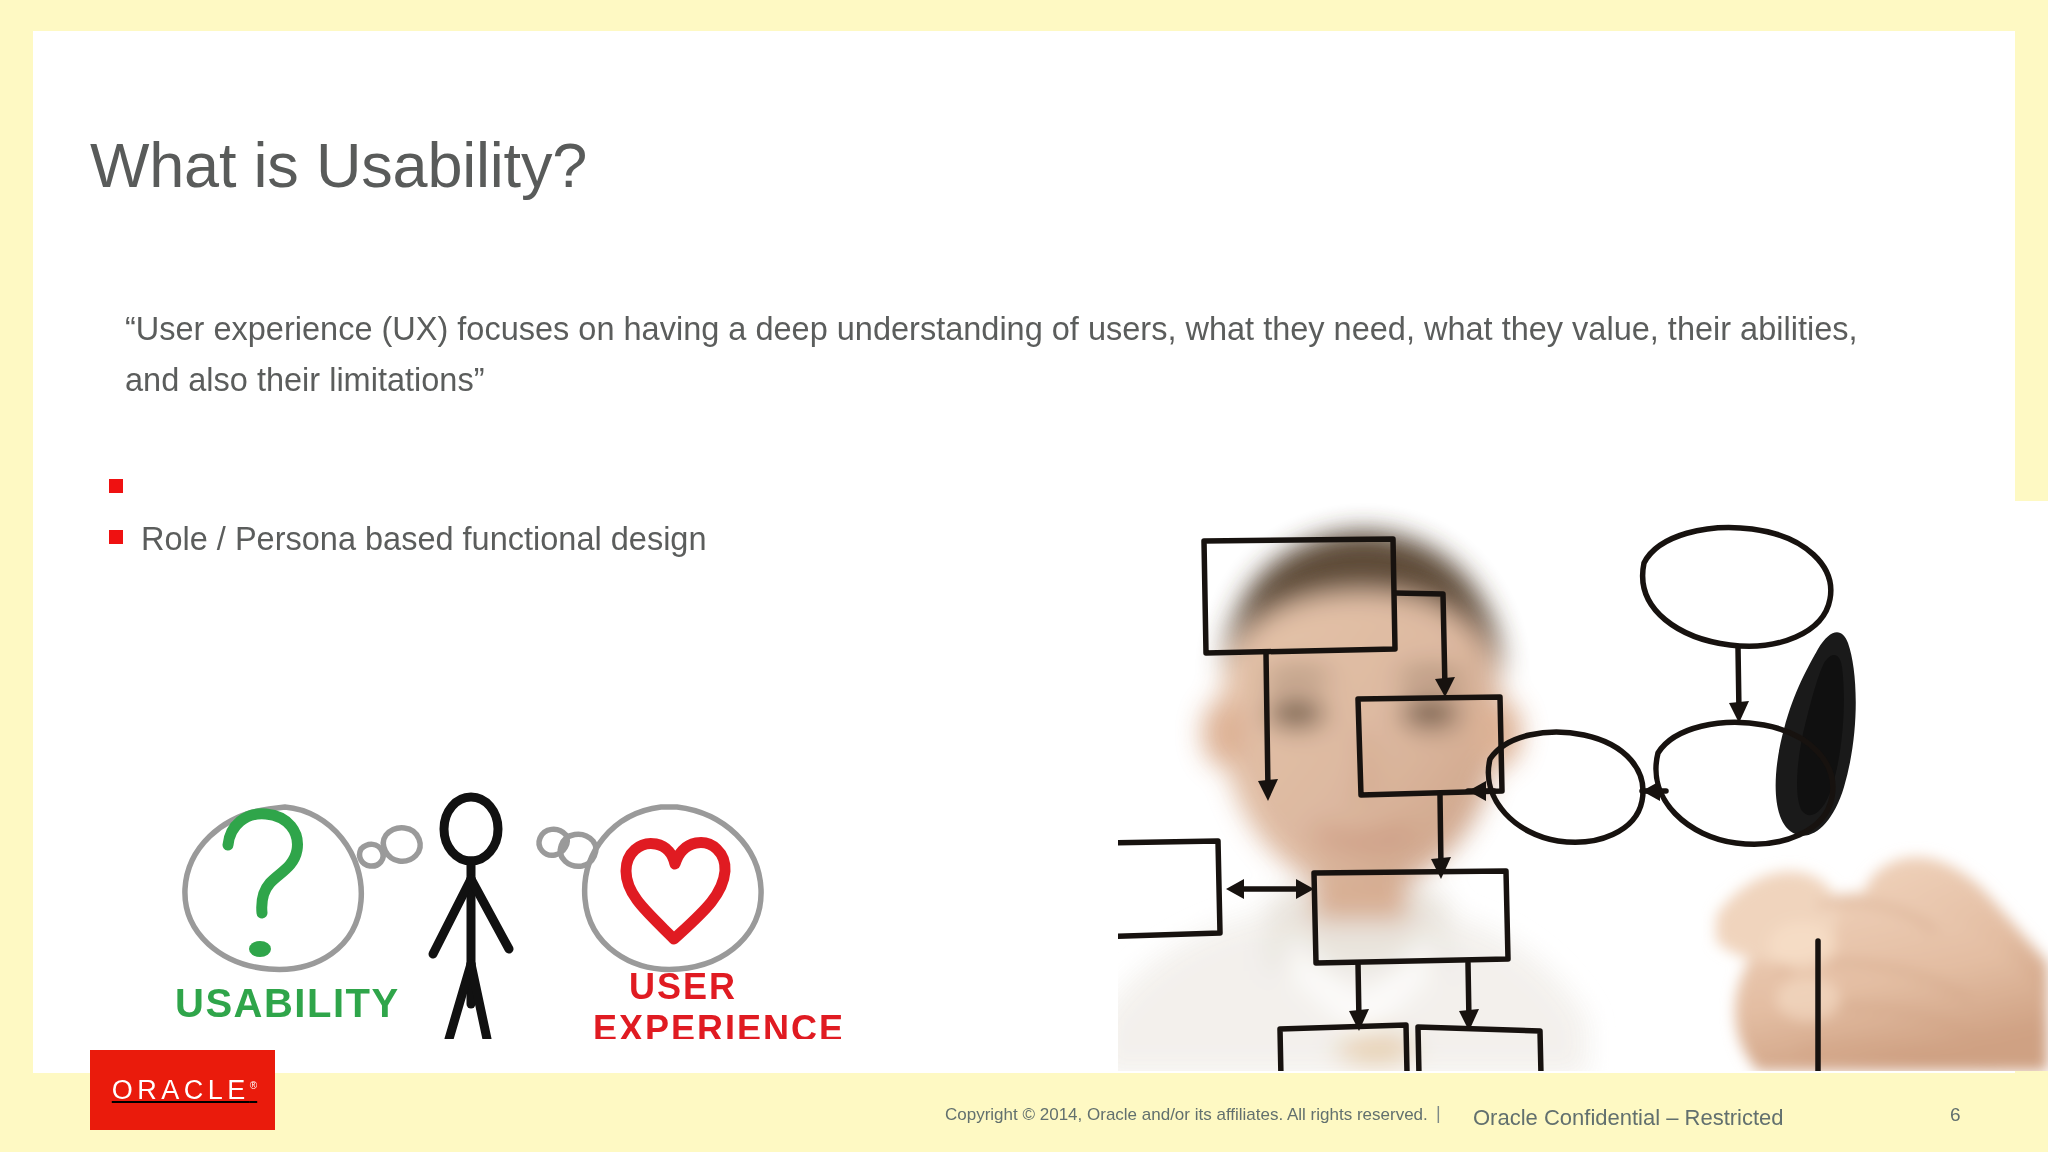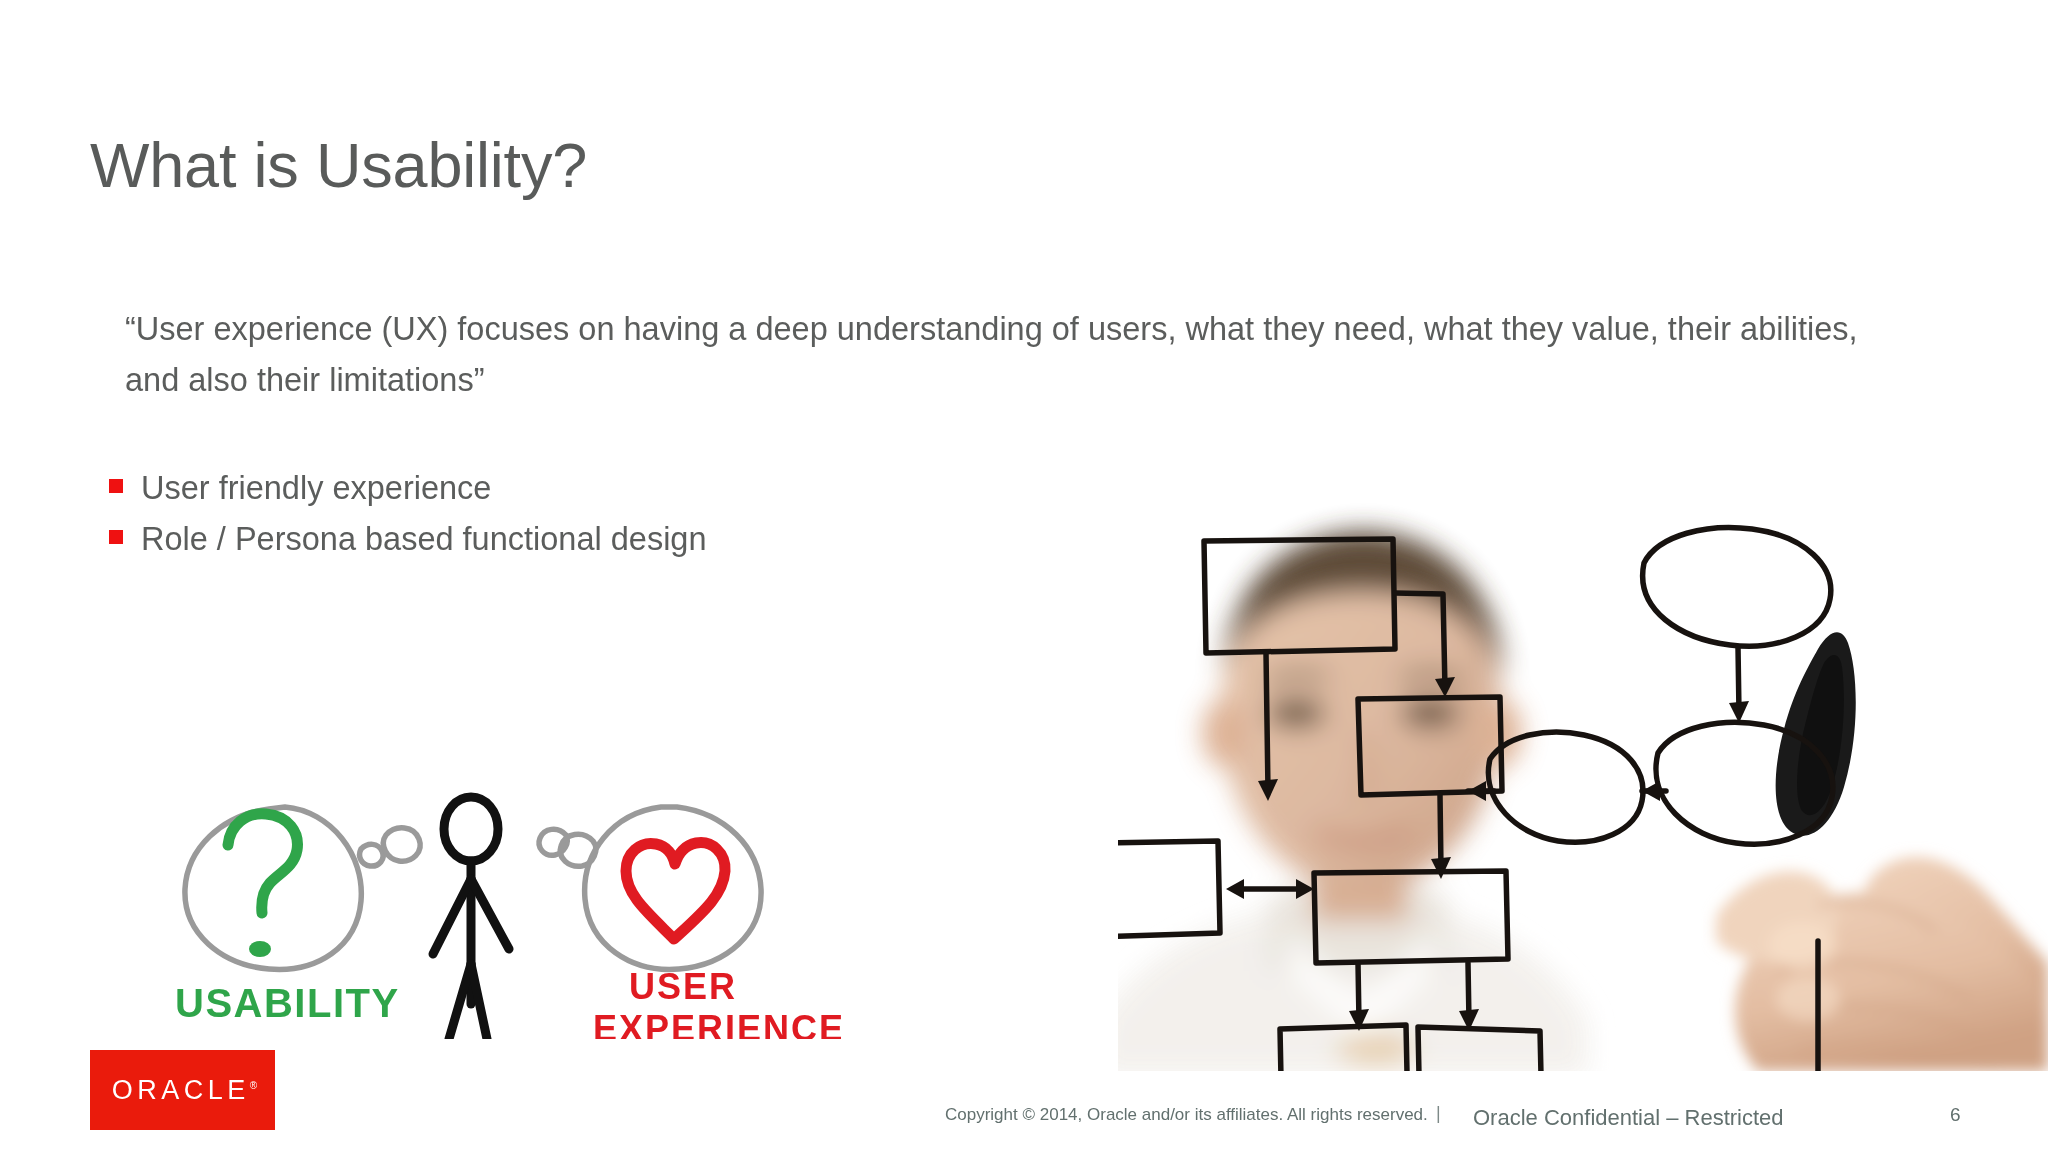--- a/index.html
+++ b/index.html
@@ -2,21 +2,21 @@
 <html><head>
 <meta charset="utf-8">
 <style>
   * { margin:0; padding:0; box-sizing:border-box; }
   html,body{
     width:2048px; height:1152px;
     background:#dee3e1;
     font-family:"Liberation Sans", sans-serif;
     overflow:hidden;
   }
-  #slide-root{ position:relative; width:2048px; height:1152px; background:#ffffff; }
+  #slide-root{ position:relative; width:2048px; height:1152px; background:#fef9c3; }
 
   
   .canvas{
     position:absolute; left:33px; top:31px;
     width:1982px; height:1042px;
     background:#ffffff;
   }
 
   
   .title{
@@ -49,21 +49,21 @@
     position:absolute; left:1085px; top:470px;
     width:930px; height:570px; overflow:hidden;
     background:#ffffff;
   }
   .photo svg{ display:block; }
 
   
   .oracle-logo{
     position:absolute; left:90px; top:1050px;
     width:185px; height:80px; background:#ea1b0c;
-    display:flex; align-items:center; justify-content:center;
+    display:flex; align-items:center; justify-content:center;text-decoration:underline;
   }
   .oracle-wordmark{
     color:#ffffff; font-size:27px; letter-spacing:4.5px;
     font-weight:400; position:relative; left:2px;
   }
   .oracle-reg{ font-size:10px; vertical-align:super; letter-spacing:0; }
 
   .footer-copy{
     position:absolute; left:945px; top:1105px;
     font-size:17px; color:#62706e; white-space:nowrap;
@@ -88,21 +88,20 @@
 
   <div class="canvas">
 
     <div class="title">What is Usability?</div>
 
     <div class="quote">“User experience (UX) focuses on having a deep understanding of users, what they need, what they value, their abilities, and also their limitations”</div>
 
     <div class="bullets">
       <div class="bullet-row">
         <span class="bullet-marker"></span>
-        <span class="bullet-text">User friendly experience</span>
       </div>
       <div class="bullet-row">
         <span class="bullet-marker"></span>
         <span class="bullet-text">Role / Persona based functional design</span>
       </div>
     </div>
 
     <div class="illus">
       <svg viewBox="0 0 680 290" width="680" height="290" xmlns="http://www.w3.org/2000/svg">
         <g fill="none" stroke="#9a9a9a" stroke-width="5.5" stroke-linecap="round" stroke-linejoin="round">

